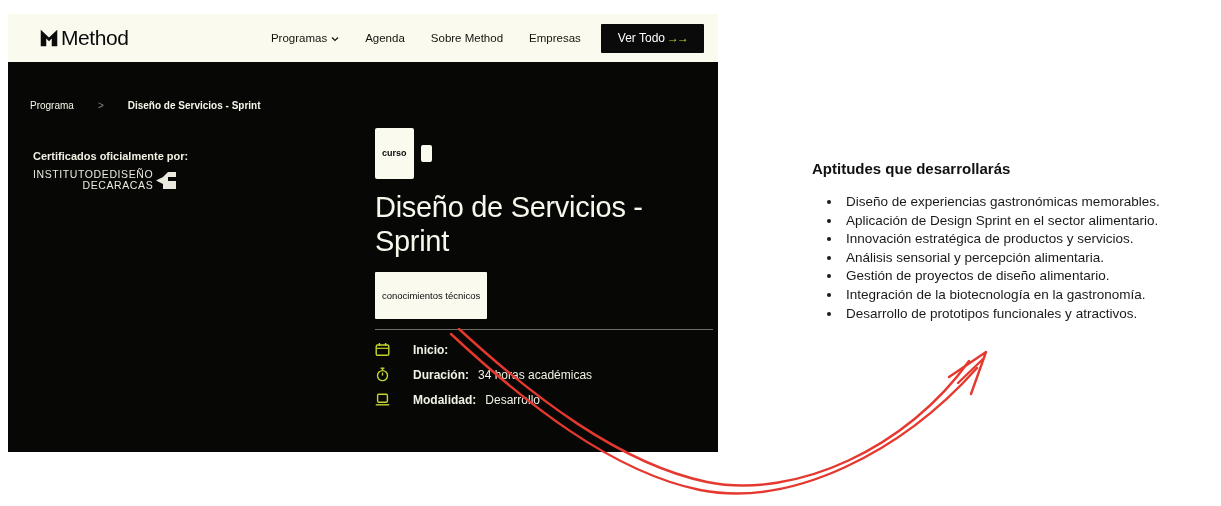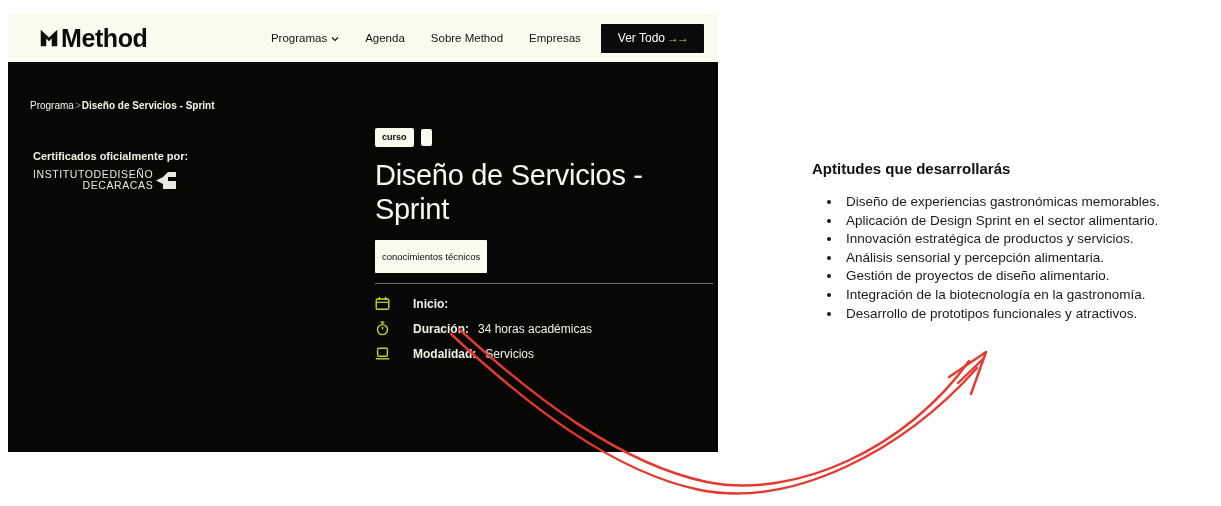--- a/index.html
+++ b/index.html
@@ -13,61 +13,61 @@
     font-family:"Liberation Sans", sans-serif;color:var(--ink);
   }
 
   
   .masthead{
     position:absolute;left:8px;top:14px;width:710px;height:48px;
     background:var(--cream);display:flex;align-items:center;padding:0 14px 0 30px;
   }
   .logo{display:flex;align-items:center;gap:1px;cursor:pointer;}
   .logo svg{display:block;}
-  .logo-text{font-size:25px;font-weight:700;letter-spacing:-0.4px;color:#0b0b0b;}
+  .logo-text{font-size:21px;font-weight:400;letter-spacing:-0.4px;color:#0b0b0b;}
   .nav{margin-left:auto;display:flex;align-items:center;gap:26px;padding-left:47px;}
   .nav-item{font-size:11.5px;color:#14140f;cursor:pointer;display:flex;align-items:center;gap:4px;white-space:nowrap;}
   .cta{
     margin-left:20px;background:#0a0a0a;color:#fff;border:none;cursor:pointer;
     height:29px;padding:14px 17px;font-size:12px;font-family:inherit;
     display:flex;align-items:center;border-radius:1px;
   }
   .cta .arrows{color:var(--lime);margin-left:2px;letter-spacing:-2px;font-size:12px;}
 
   
   .hero{
     position:absolute;left:8px;top:62px;width:710px;height:390px;
     background:var(--panel);color:var(--cream-text);
   }
-  .breadcrumb{position:absolute;left:22px;top:38px;font-size:10px;display:flex;gap:1px;align-items:center;}
+  .breadcrumb{position:absolute;left:22px;top:38px;font-size:10px;display:flex;gap:24px;align-items:center;}
   .breadcrumb .sep{color:#8a8a82;}
   .breadcrumb .crumb{cursor:pointer;}
   .breadcrumb .current{font-weight:700;}
 
   .cert{position:absolute;left:25px;top:88px;}
   .cert-label{font-size:11px;font-weight:600;color:#f1f0e3;}
   .cert-logo{margin-top:7px;display:flex;align-items:center;gap:3px;}
   .cert-lines{text-align:right;font-size:10.5px;letter-spacing:0.6px;color:#eceadf;line-height:11px;font-weight:500;}
   .cert-glyph svg{display:block;}
 
   .course{position:absolute;left:367px;top:66px;width:345px;}
   .badge-row{display:flex;gap:7px;align-items:center;}
   .badge{
     background:var(--cream);color:#0a0a0a;font-size:9px;font-weight:600;
-    padding:4px 7px;border-radius:2px;line-height:11px;
+    padding:20px 7px;border-radius:2px;line-height:11px;
   }
   .badge-empty{width:11px;height:17px;background:var(--cream);border-radius:2px;}
   .course-title{
     margin-top:11px;font-size:29px;line-height:34px;font-weight:500;
     letter-spacing:-0.3px;color:#F8F7EC;
   }
   .course-desc{margin-top:10px;font-size:11.5px;line-height:16.5px;color:#f0efe2;width:340px;}
   .tag{
     display:inline-block;margin-top:14px;background:var(--cream);color:#0a0a0a;
-    font-size:9.5px;padding:11px 7px;border-radius:1px;
+    font-size:9.5px;padding:18px 7px;border-radius:1px;
   }
   .divider{margin-top:10px;border-top:1px solid #6f6f68;width:338px;}
   .details{margin-top:12px;display:flex;flex-direction:column;gap:10px;}
   .detail-row{display:flex;align-items:center;gap:9px;font-size:12px;color:#f2f1e5;}
   .detail-row svg{flex:0 0 auto;display:block;}
   .detail-label{font-weight:700;padding-left:14px;}
 
   
   .aptitudes{position:absolute;left:812px;top:160px;width:402px;color:#1a1a1a;}
   .apt-heading{font-size:15px;font-weight:700;color:#111;}
@@ -169,21 +169,21 @@
         <span class="detail-value">34 horas académicas</span>
       </div>
       <div class="detail-row">
         <span>
           <svg width="15" height="15" viewBox="0 0 15 15">
             <rect x="2.6" y="2.2" width="9.8" height="8" rx="1.2" fill="none" stroke="#C5D42F" stroke-width="1.4"></rect>
             <line x1="0.8" y1="12.8" x2="14.2" y2="12.8" stroke="#C5D42F" stroke-width="1.4"></line>
           </svg>
         </span>
         <span class="detail-label">Modalidad:</span>
-        <span class="detail-value">Servicios</span>
+        <span class="detail-value">Desarrollo</span>
       </div>
     </div>
   </div>
 </section>
 
 <aside class="aptitudes">
   <h2 class="apt-heading">Aptitudes que desarrollarás</h2>
   <ul class="apt-list">
     <li>Diseño de experiencias gastronómicas memorables.</li>
     <li>Aplicación de Design Sprint en el sector alimentario.</li>

